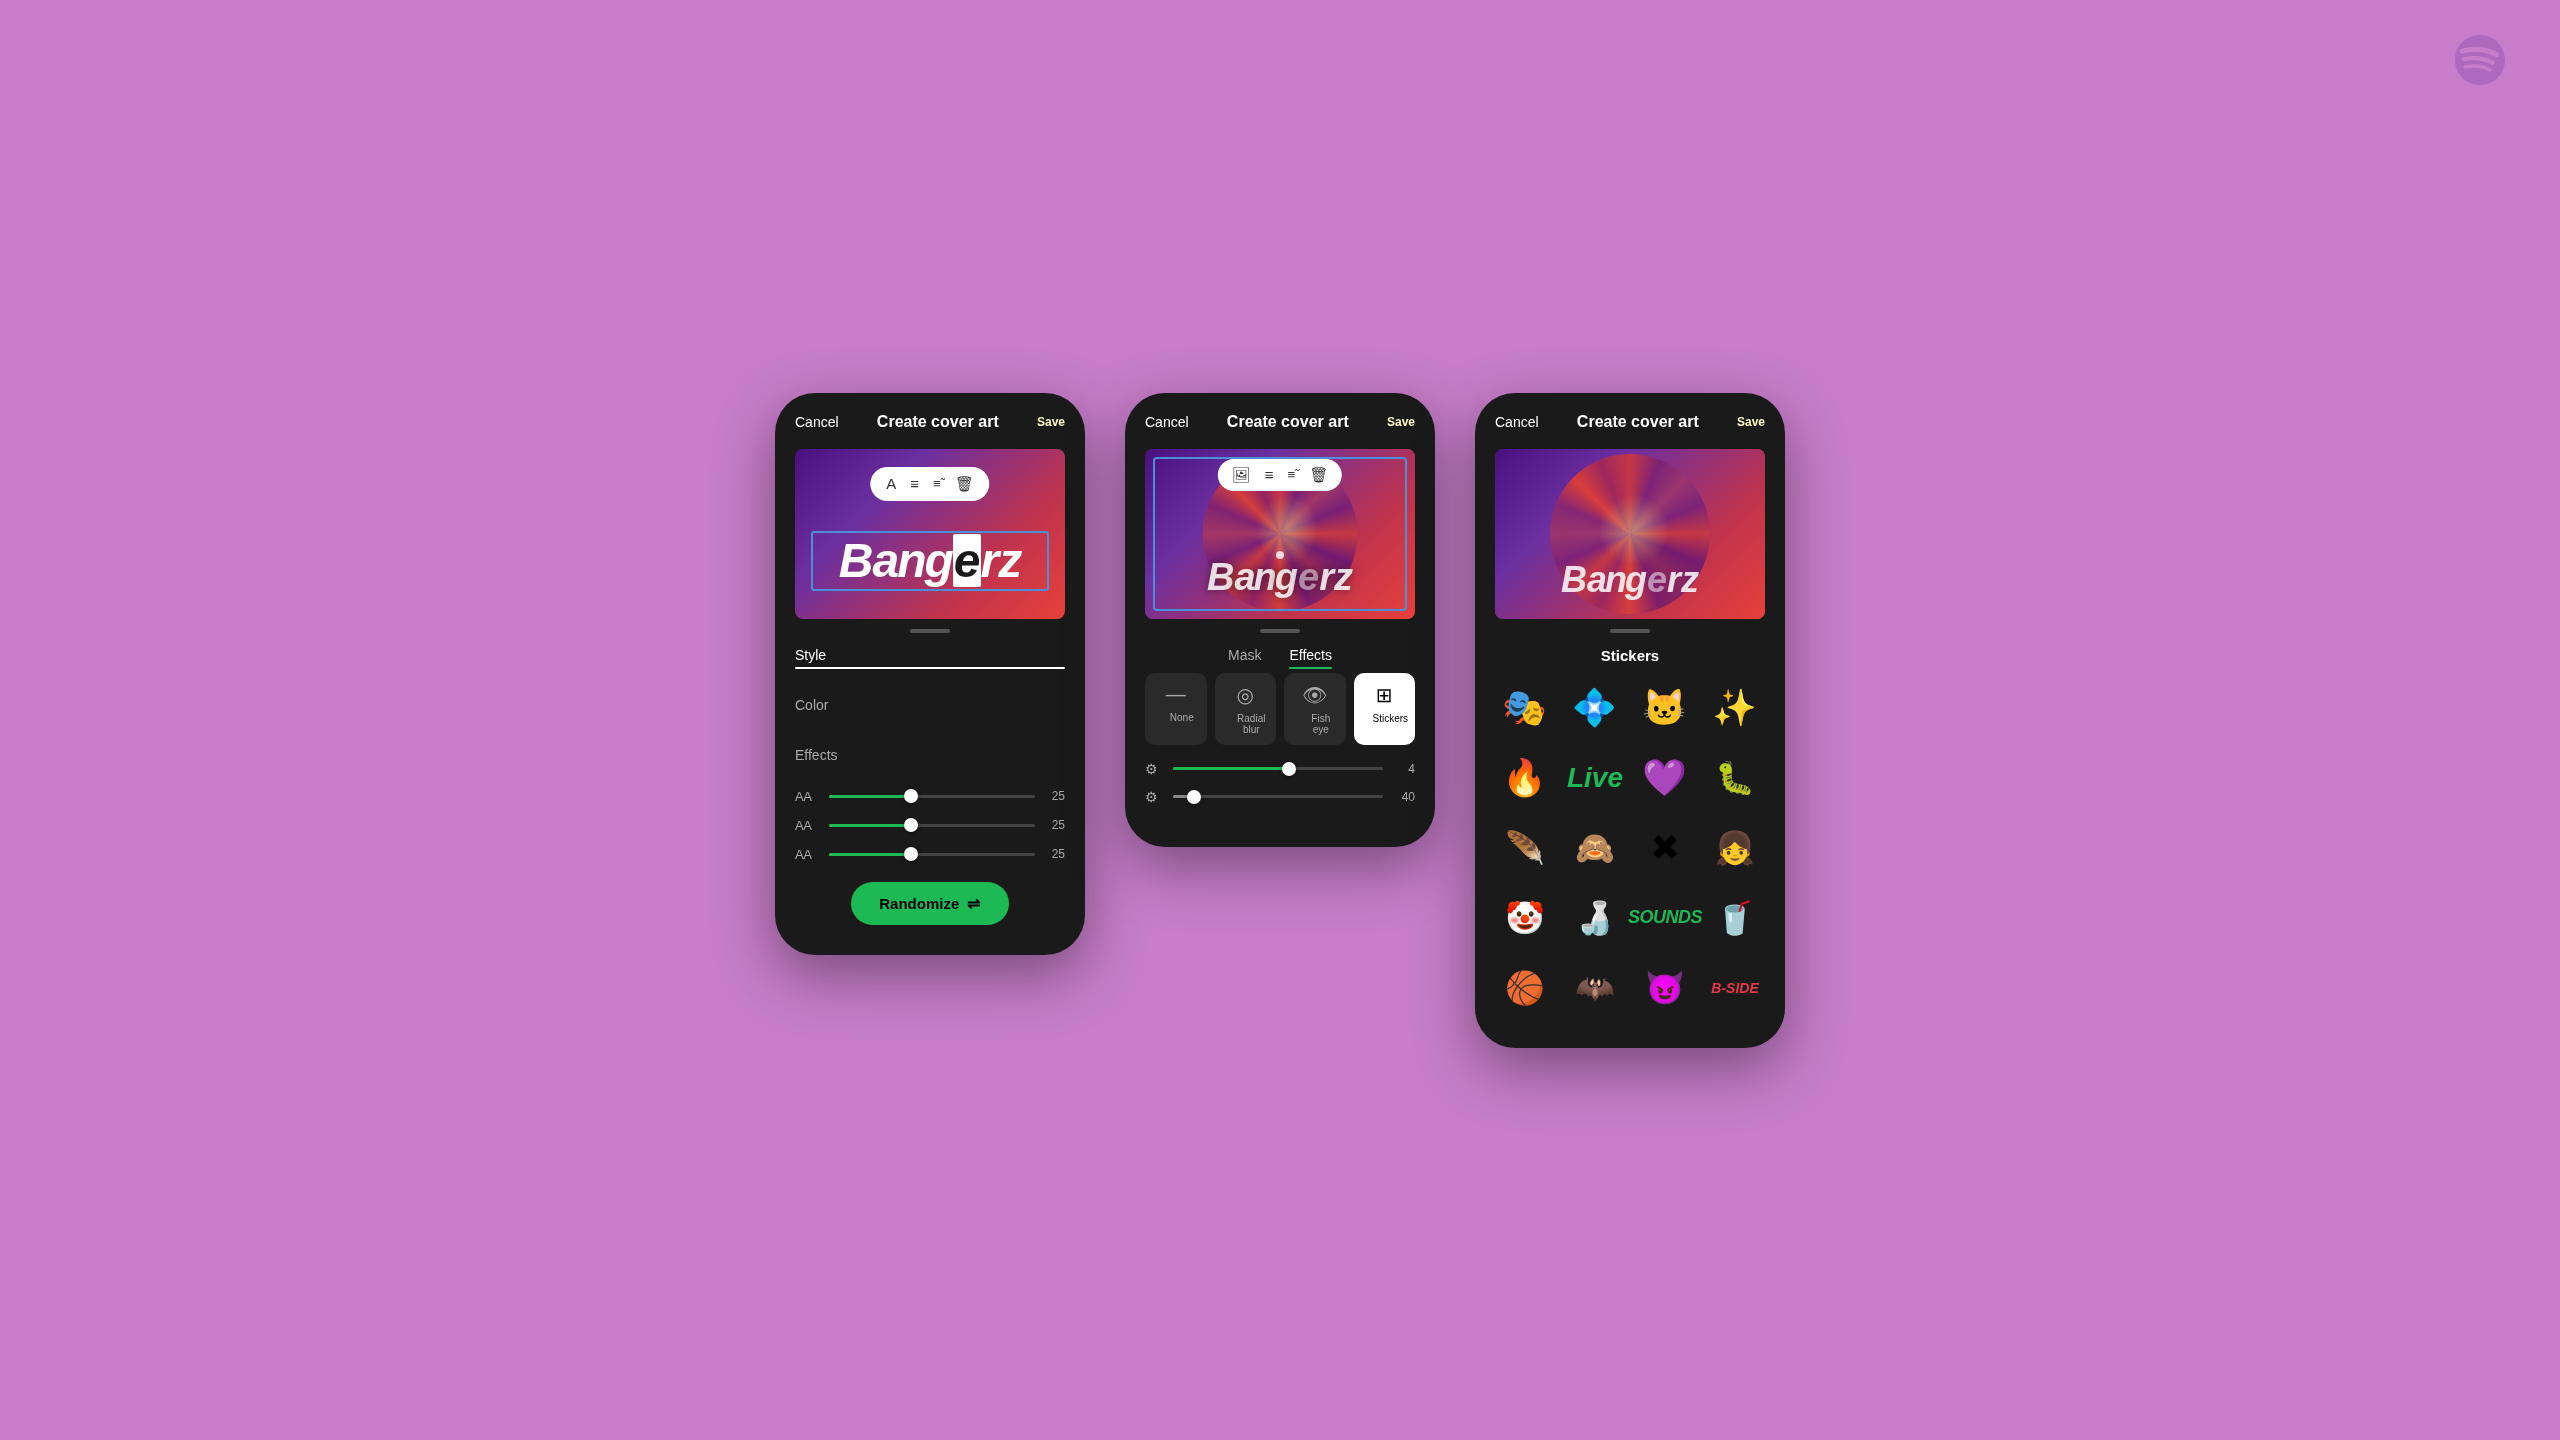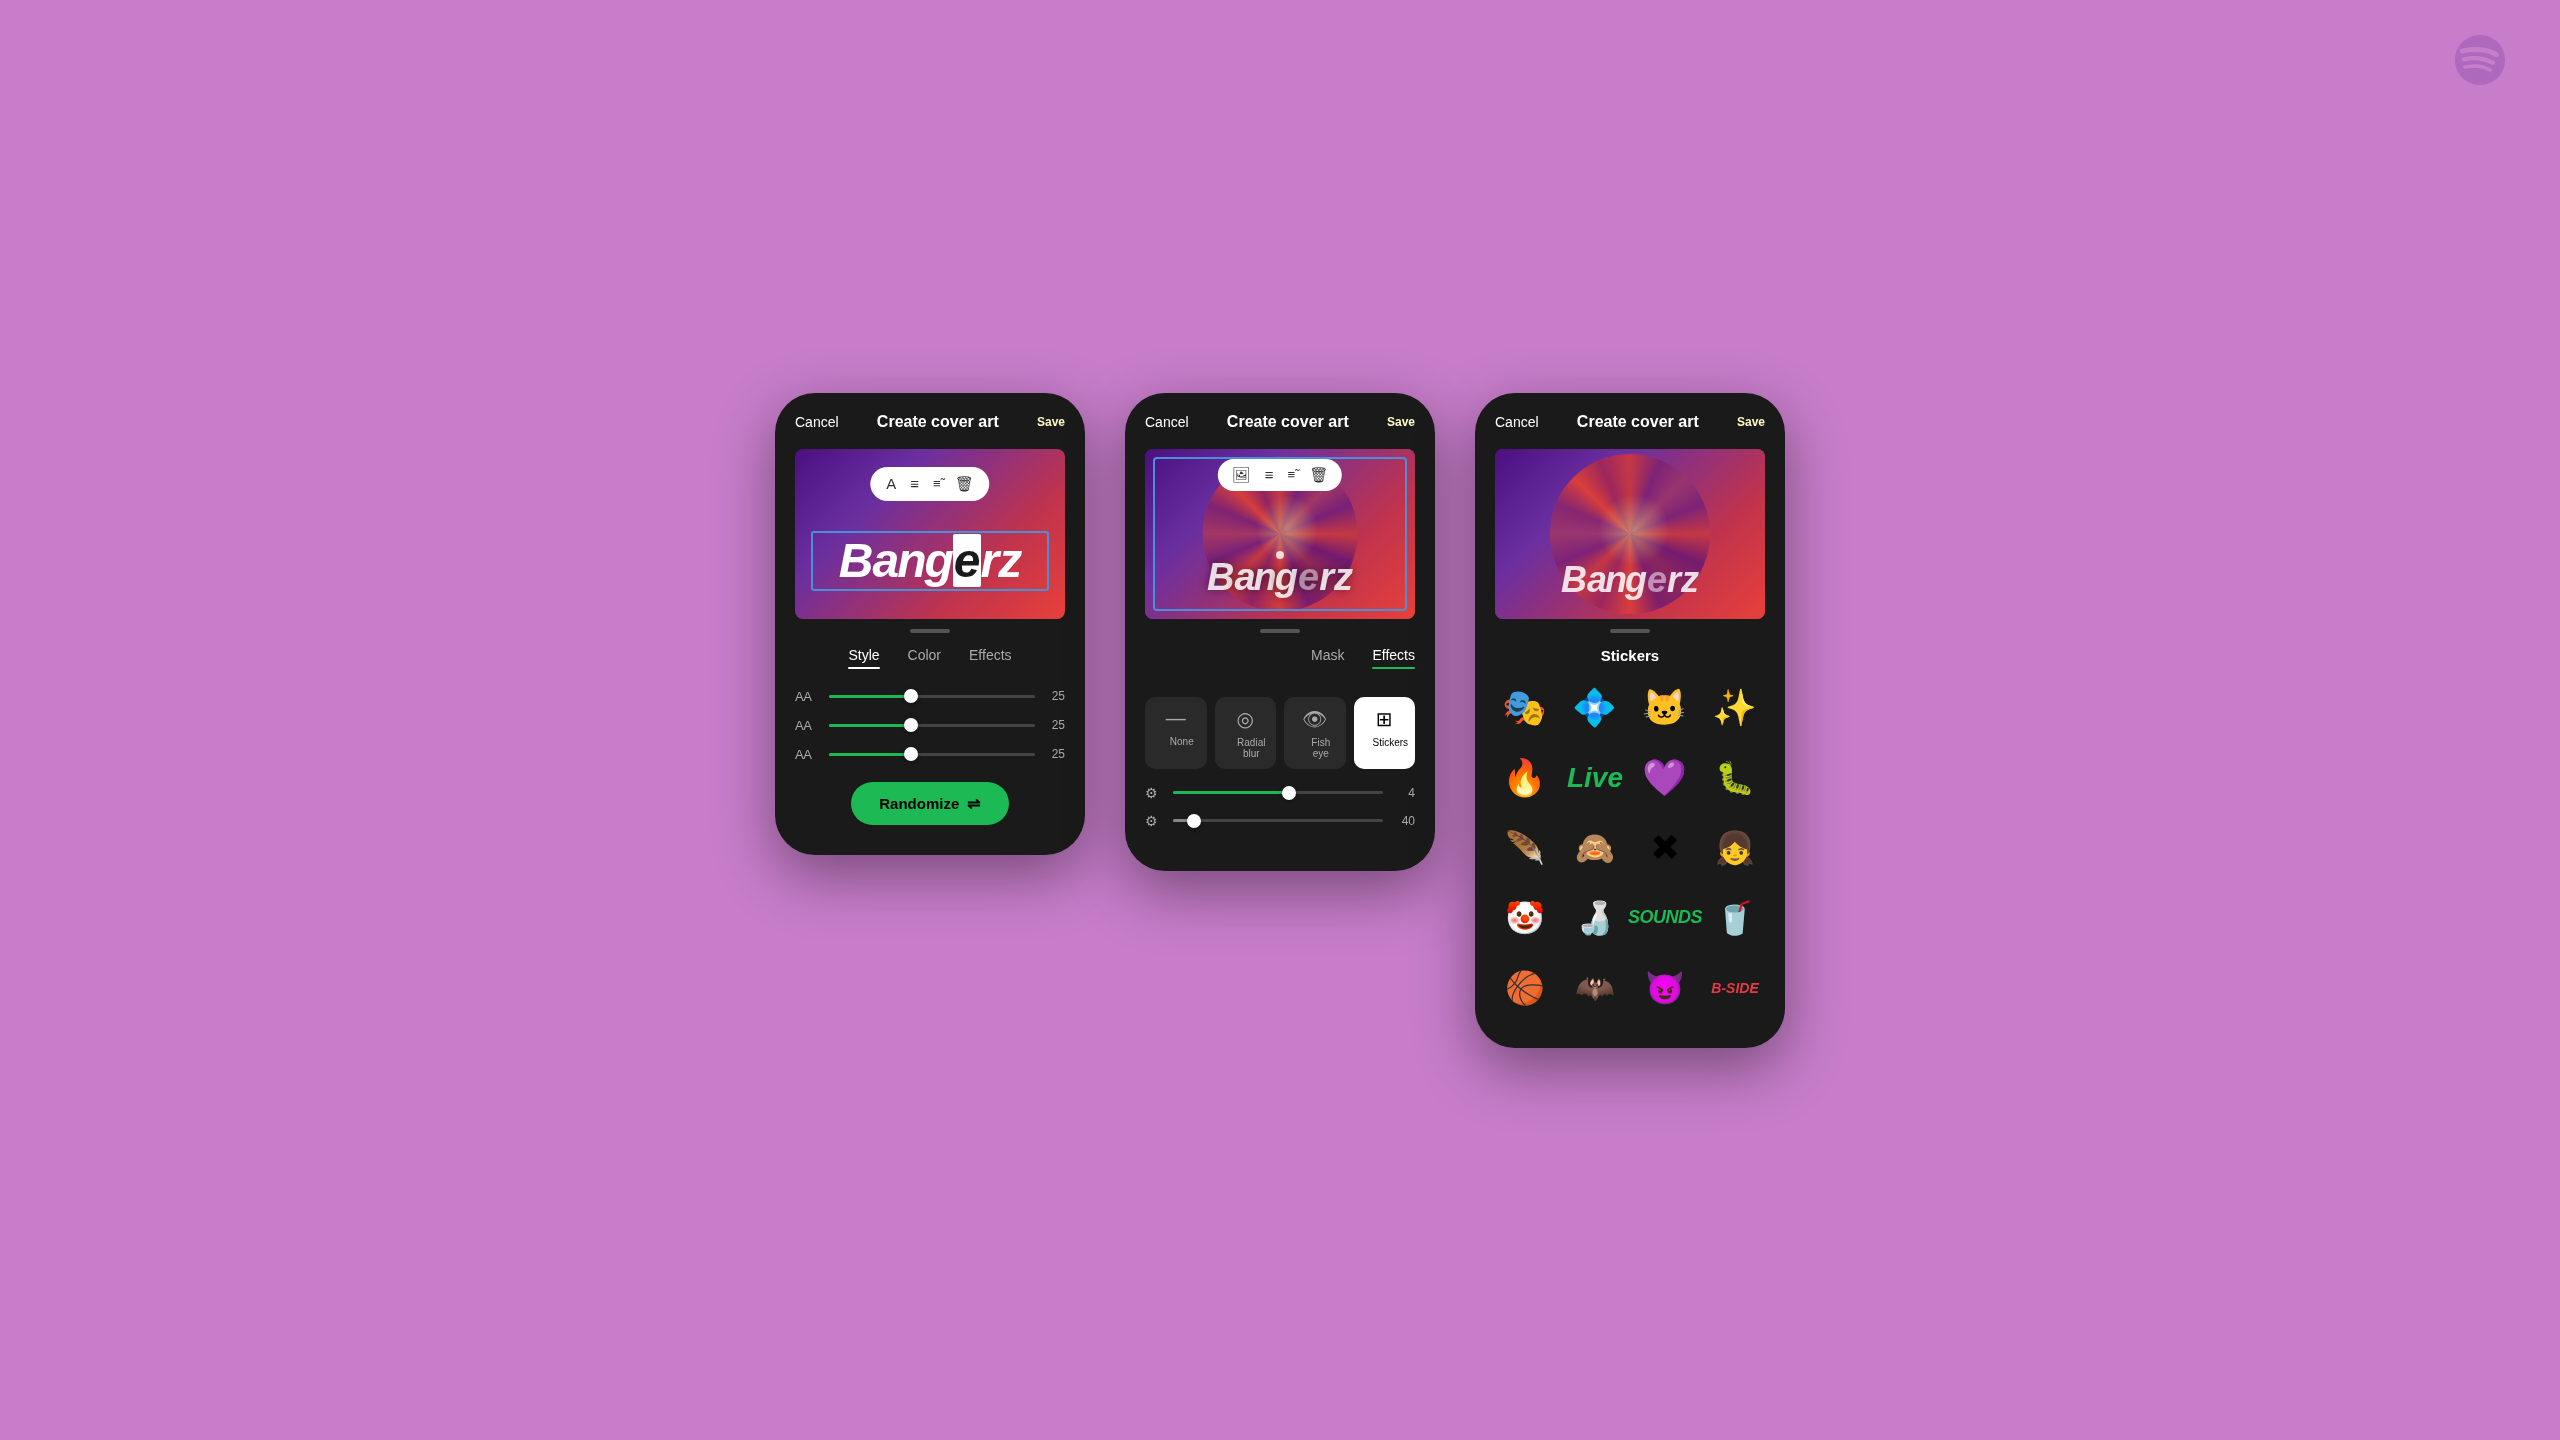--- a/index.html
+++ b/index.html
@@ -174,20 +174,21 @@
       border-radius: 2px;
       margin: 10px auto 14px;
     }
 
     
     .tabs {
       display: flex;
       justify-content: center;
       gap: 28px;
       margin-bottom: 20px;
+      flex-direction: column;
     }
 
     .tab {
       font-size: 14px;
       color: #aaa;
       cursor: pointer;
       padding-bottom: 6px;
       position: relative;
     }
 
@@ -310,23 +311,23 @@
     .effect-label {
       font-size: 10px;
       color: #aaa;
       text-align: center;
       padding-left: 12px;
     }
 
     
     .mask-effects-tabs {
       display: flex;
-      justify-content: flex-end;
+      justify-content: center;
       gap: 28px;
-      margin-bottom: 28px;
+      margin-bottom: 4px;
     }
 
     .mask-tab {
       font-size: 14px;
       color: #aaa;
       cursor: pointer;
       padding-bottom: 6px;
       position: relative;
     }
 

